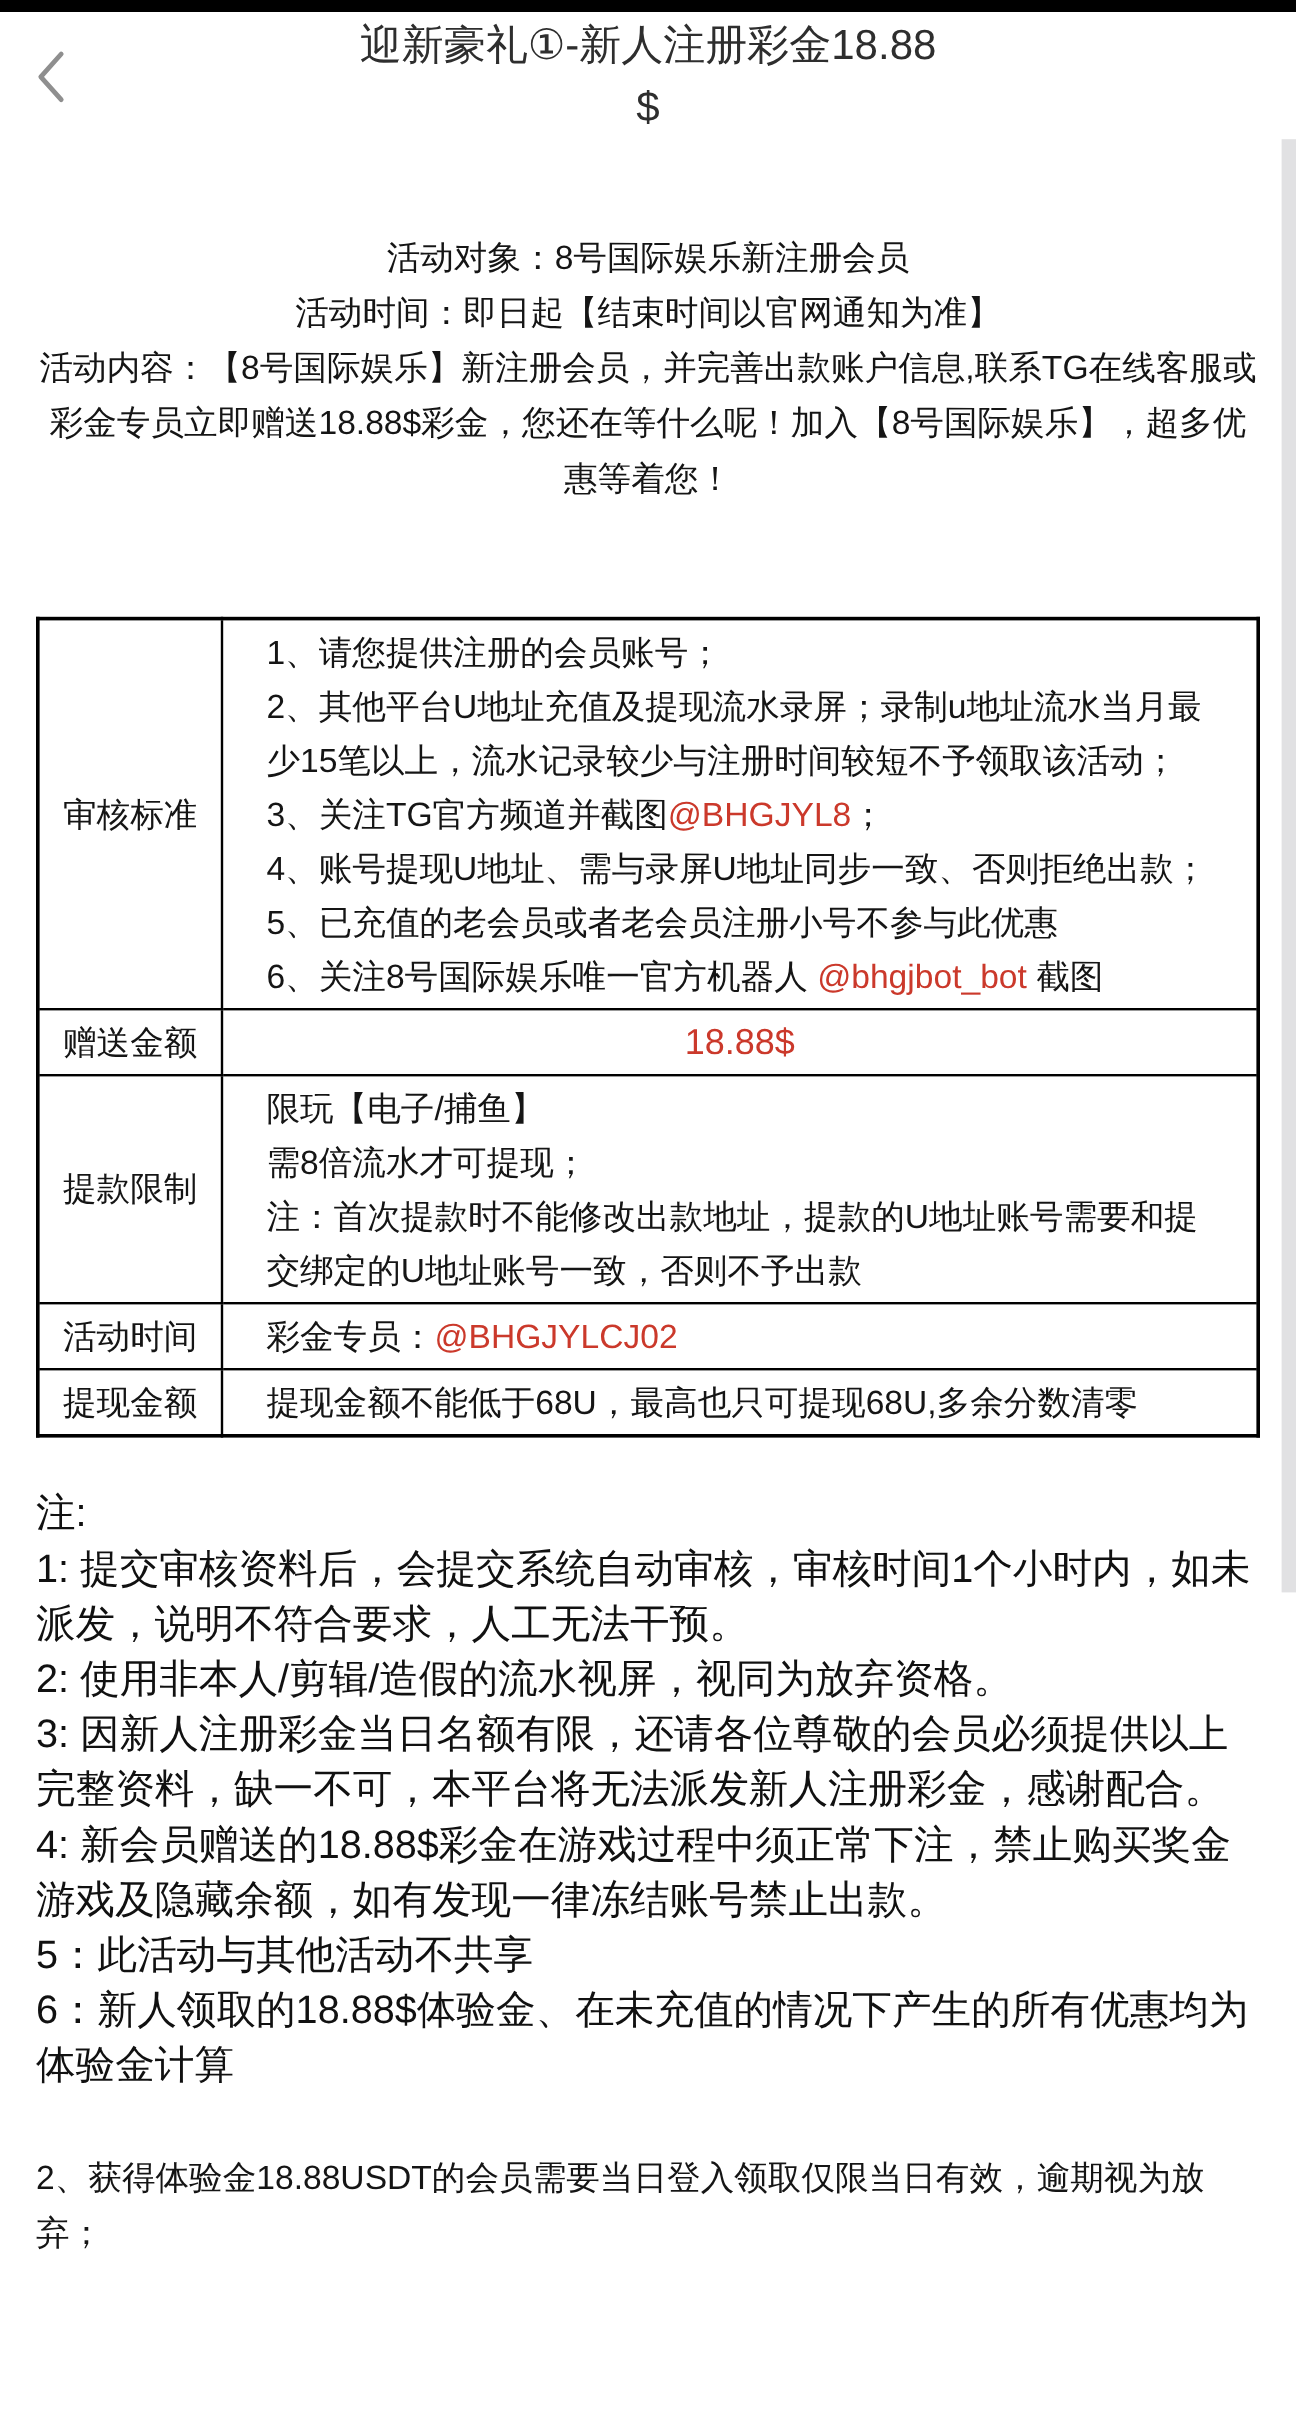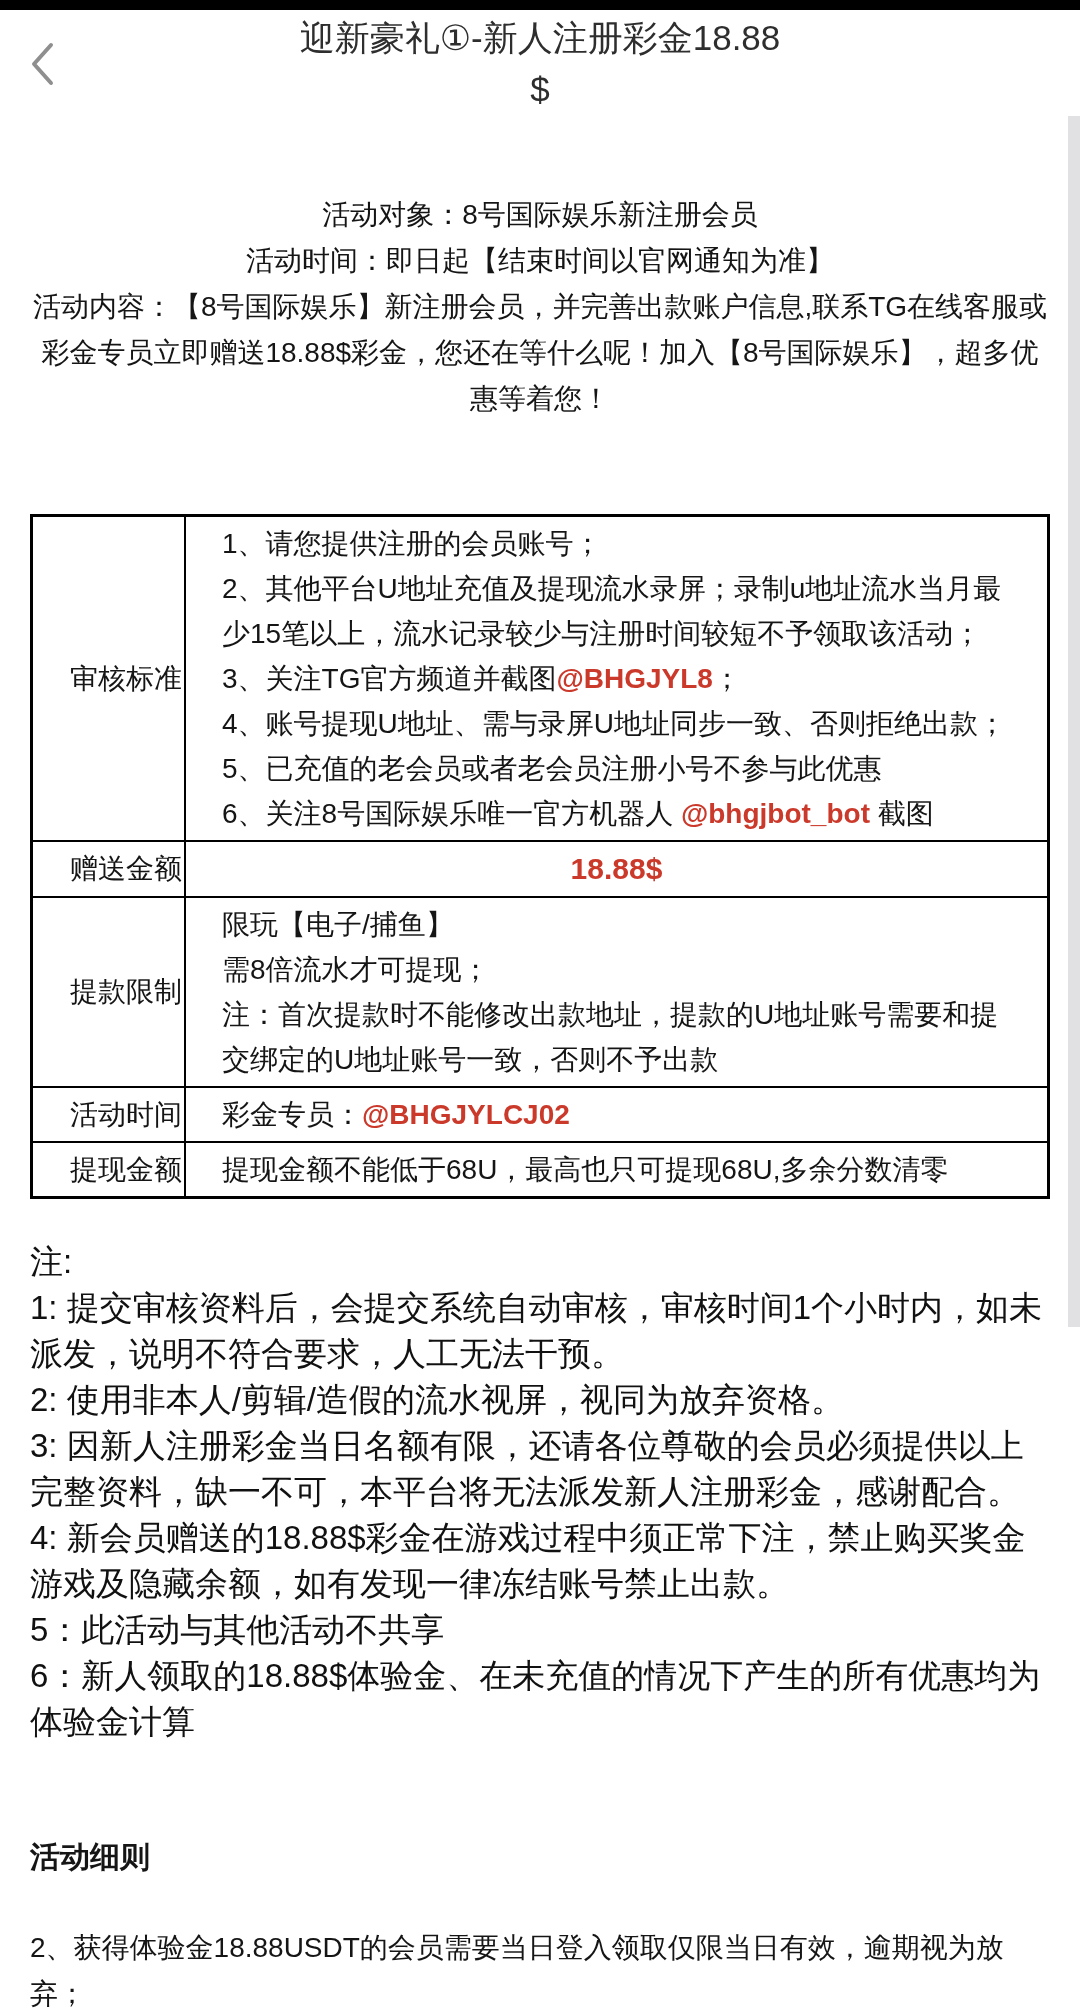--- a/index.html
+++ b/index.html
@@ -16,26 +16,26 @@
   }
   .app-title { padding-top:2px; text-align:center; font-size:35px; line-height:52px; color:#2e2e2e; }
   .scroll-area { padding:0 30px; }
   .intro { margin-top:76px; font-size:28px; line-height:46px; }
   .intro p { margin:0;text-align:center; }
   .promo-table {
     width:100%; border-collapse:collapse; margin-top:92px;
     font-size:28px; border:3px solid #000; table-layout:fixed;
   }
   .promo-table td { border:2px solid #000; vertical-align:middle; }
-  .label-cell { width:147px; text-align:right; padding:4px 2px; }
+  .label-cell { width:147px; text-align:center; padding:4px 2px; }
   .value-cell { padding:4px 36px; line-height:45px; }
   .cell-line { display:block; }
   .amount-cell { text-align:center; padding:4px 20px; line-height:45px; }
   .amount { font-size:30px; font-weight:700;text-align:right; }
-  .red { color:#cb392b; font-weight:700; }
+  .red { color:#cb392b; font-weight:400; }
   .notes { margin-top:40px; font-size:33px; line-height:46px; color:#111111; }
   .notes div { margin:0; }
   .details-heading { margin:92px 0 0 0; font-size:30px; font-weight:700; line-height:40px; }
   .details { margin-top:48px; font-size:28px; line-height:46px; }
   .details div { margin:0; }
   .scrollbar-thumb {
     position:absolute; top:116px; right:0; width:12px; height:1211px;
     background:#e1e1e3;
   }
 </style>
@@ -107,21 +107,20 @@
   <section class="notes">
     <div>注:</div>
     <div>1: 提交审核资料后，会提交系统自动审核，审核时间1个小时内，如未派发，说明不符合要求，人工无法干预。</div>
     <div>2: 使用非本人/剪辑/造假的流水视屏，视同为放弃资格。</div>
     <div>3: 因新人注册彩金当日名额有限，还请各位尊敬的会员必须提供以上完整资料，缺一不可，本平台将无法派发新人注册彩金，感谢配合。</div>
     <div>4: 新会员赠送的18.88$彩金在游戏过程中须正常下注，禁止购买奖金游戏及隐藏余额，如有发现一律冻结账号禁止出款。</div>
     <div>5：此活动与其他活动不共享</div>
     <div>6：新人领取的18.88$体验金、在未充值的情况下产生的所有优惠均为体验金计算</div>
   </section>
 
-  <h3 class="details-heading">活动细则</h3>
 
   <section class="details">
     <div>2、获得体验金18.88USDT的会员需要当日登入领取仅限当日有效，逾期视为放弃；</div>
   </section>
 
 </main>
 
 <div class="scrollbar-thumb"></div>
 
 </body></html>

